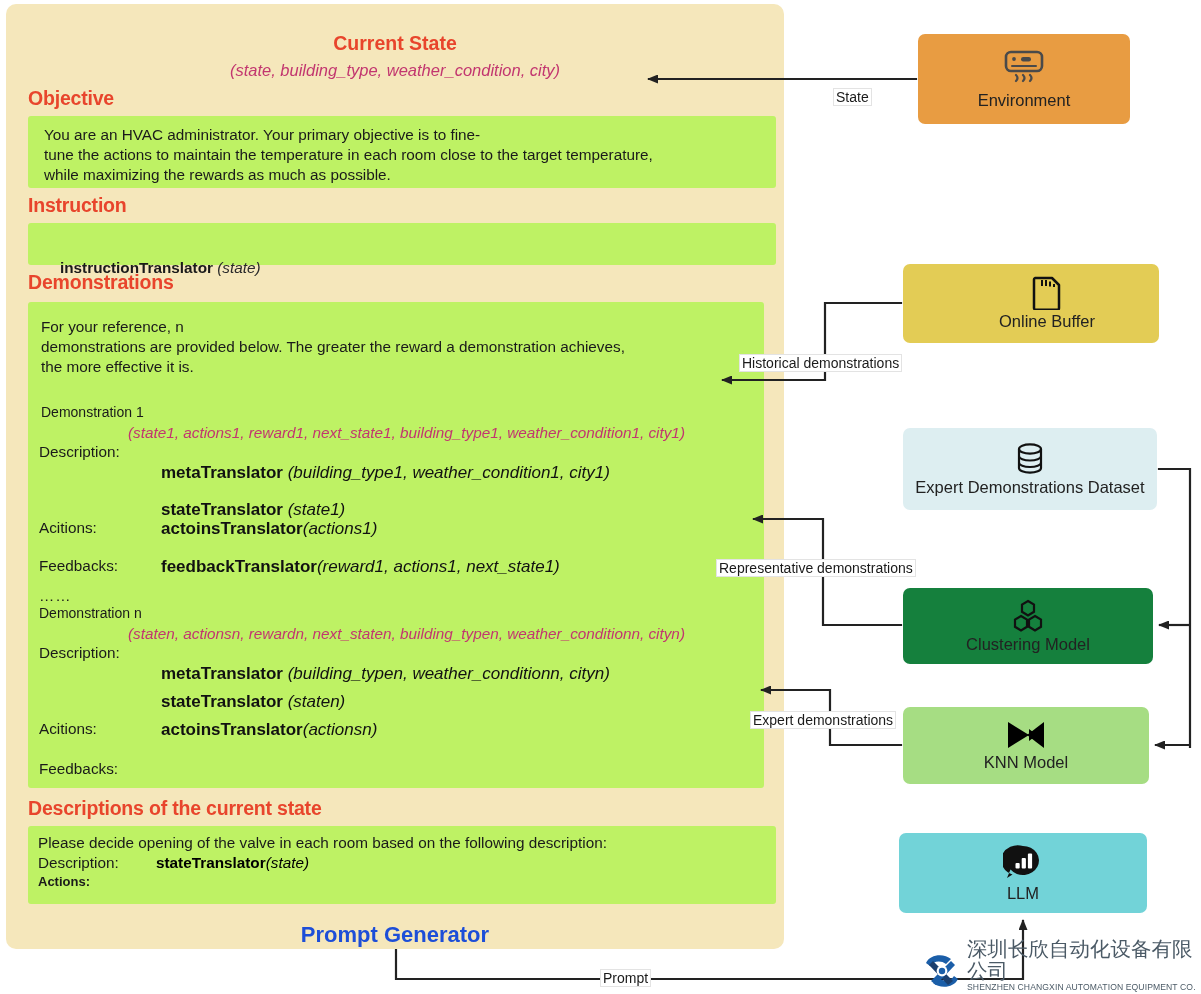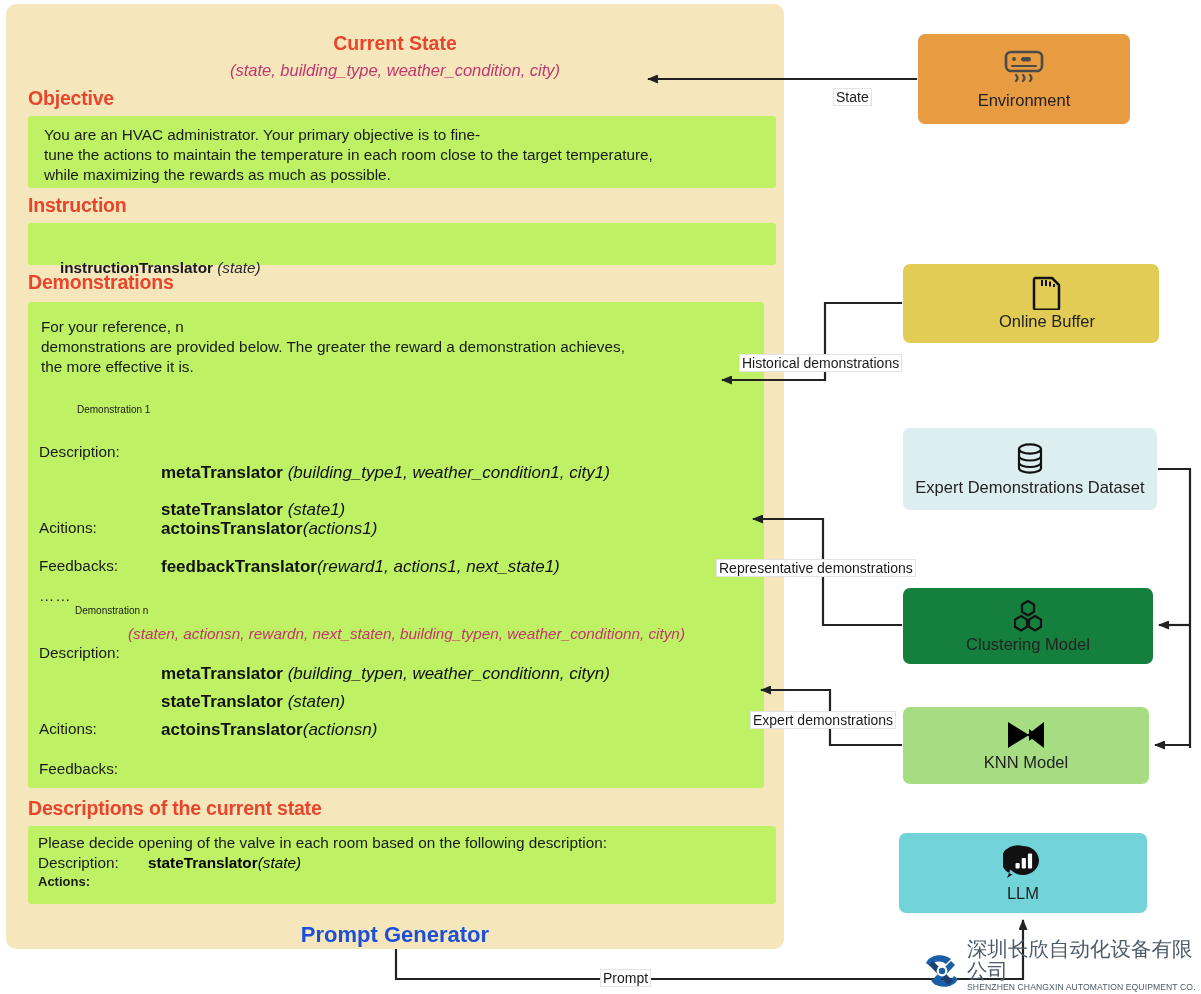--- a/index.html
+++ b/index.html
@@ -50,33 +50,33 @@
   #instruction-line{
     position:absolute; left:32px; top:11px;margin-top:24px;
   }
   #instruction-line b{ font-weight:bold; }
   #instruction-line i{ font-style:italic; color:#2a2a2a; }
 
   #demos-intro{
     position:absolute; left:13px; top:15px; width:700px;
     white-space:pre-line;
   }
-  .demo-title{ position:absolute; font-size:10px; color:#1a1a1a;margin-left:36px; }
+  .demo-title{ position:absolute; font-size:14px; color:#1a1a1a; }
   .demo-args{
     position:absolute; color:#c2366f; font-style:italic; font-size:15.3px;
   }
   .lbl{ position:absolute; font-size:15.3px; color:#1a1a1a; }
   .fn{ position:absolute; font-size:17px; color:#111; }
   .fn b{ font-weight:bold; }
   .fn i{ font-style:italic; }
   .dots{ position:absolute; font-size:15.3px; color:#1a1a1a; letter-spacing:1px;}
 
   #descstate-l1{ position:absolute; left:10px; top:8px; font-size:15.3px; color:#1a1a1a;}
   #descstate-l2lbl{ position:absolute; left:10px; top:28px; font-size:15.3px; color:#1a1a1a;}
-  #descstate-l2fn{ position:absolute; left:120px; top:28px; font-size:15.3px;}
+  #descstate-l2fn{ position:absolute; left:128px; top:28px; font-size:15.3px;}
   #descstate-l3{ position:absolute; left:10px; top:48px; font-size:13px; color:#1a1a1a;font-weight:bold;}
 
   #prompt-generator-label{
     position:absolute; left:0; top:918px; width:778px; text-align:center;
     color:#1d4ed8; font-weight:bold; font-size:22px;
   }
 
   
   .node{
     position:absolute; border-radius:7px;
@@ -140,20 +140,21 @@
     </div>
   </div>
 
   <div id="demos-hdr" class="hdr">Demonstrations</div>
   <div id="demos-box" class="greenbox">
     <div id="demos-intro" class="body-txt">For your reference, n
 demonstrations are provided below. The greater the reward a demonstration achieves,
 the more effective it is.</div>
 
     <div class="demo-title" style="left:13px; top:102px;">Demonstration 1</div>
+    <div class="demo-args" style="left:100px; top:122px;">(state1, actions1, reward1, next_state1, building_type1, weather_condition1, city1)</div>
     <div class="lbl" style="left:11px; top:141px;">Description:</div>
     <div class="fn" style="left:133px; top:161px;">
       <b>metaTranslator</b>
       <i>(building_type1, weather_condition1, city1)</i>
     </div>
     <div class="fn" style="left:133px; top:198px;">
       <b>stateTranslator</b>
       <i>(state1)</i>
     </div>
     <div class="lbl" style="left:11px; top:217px;">Acitions:</div>

